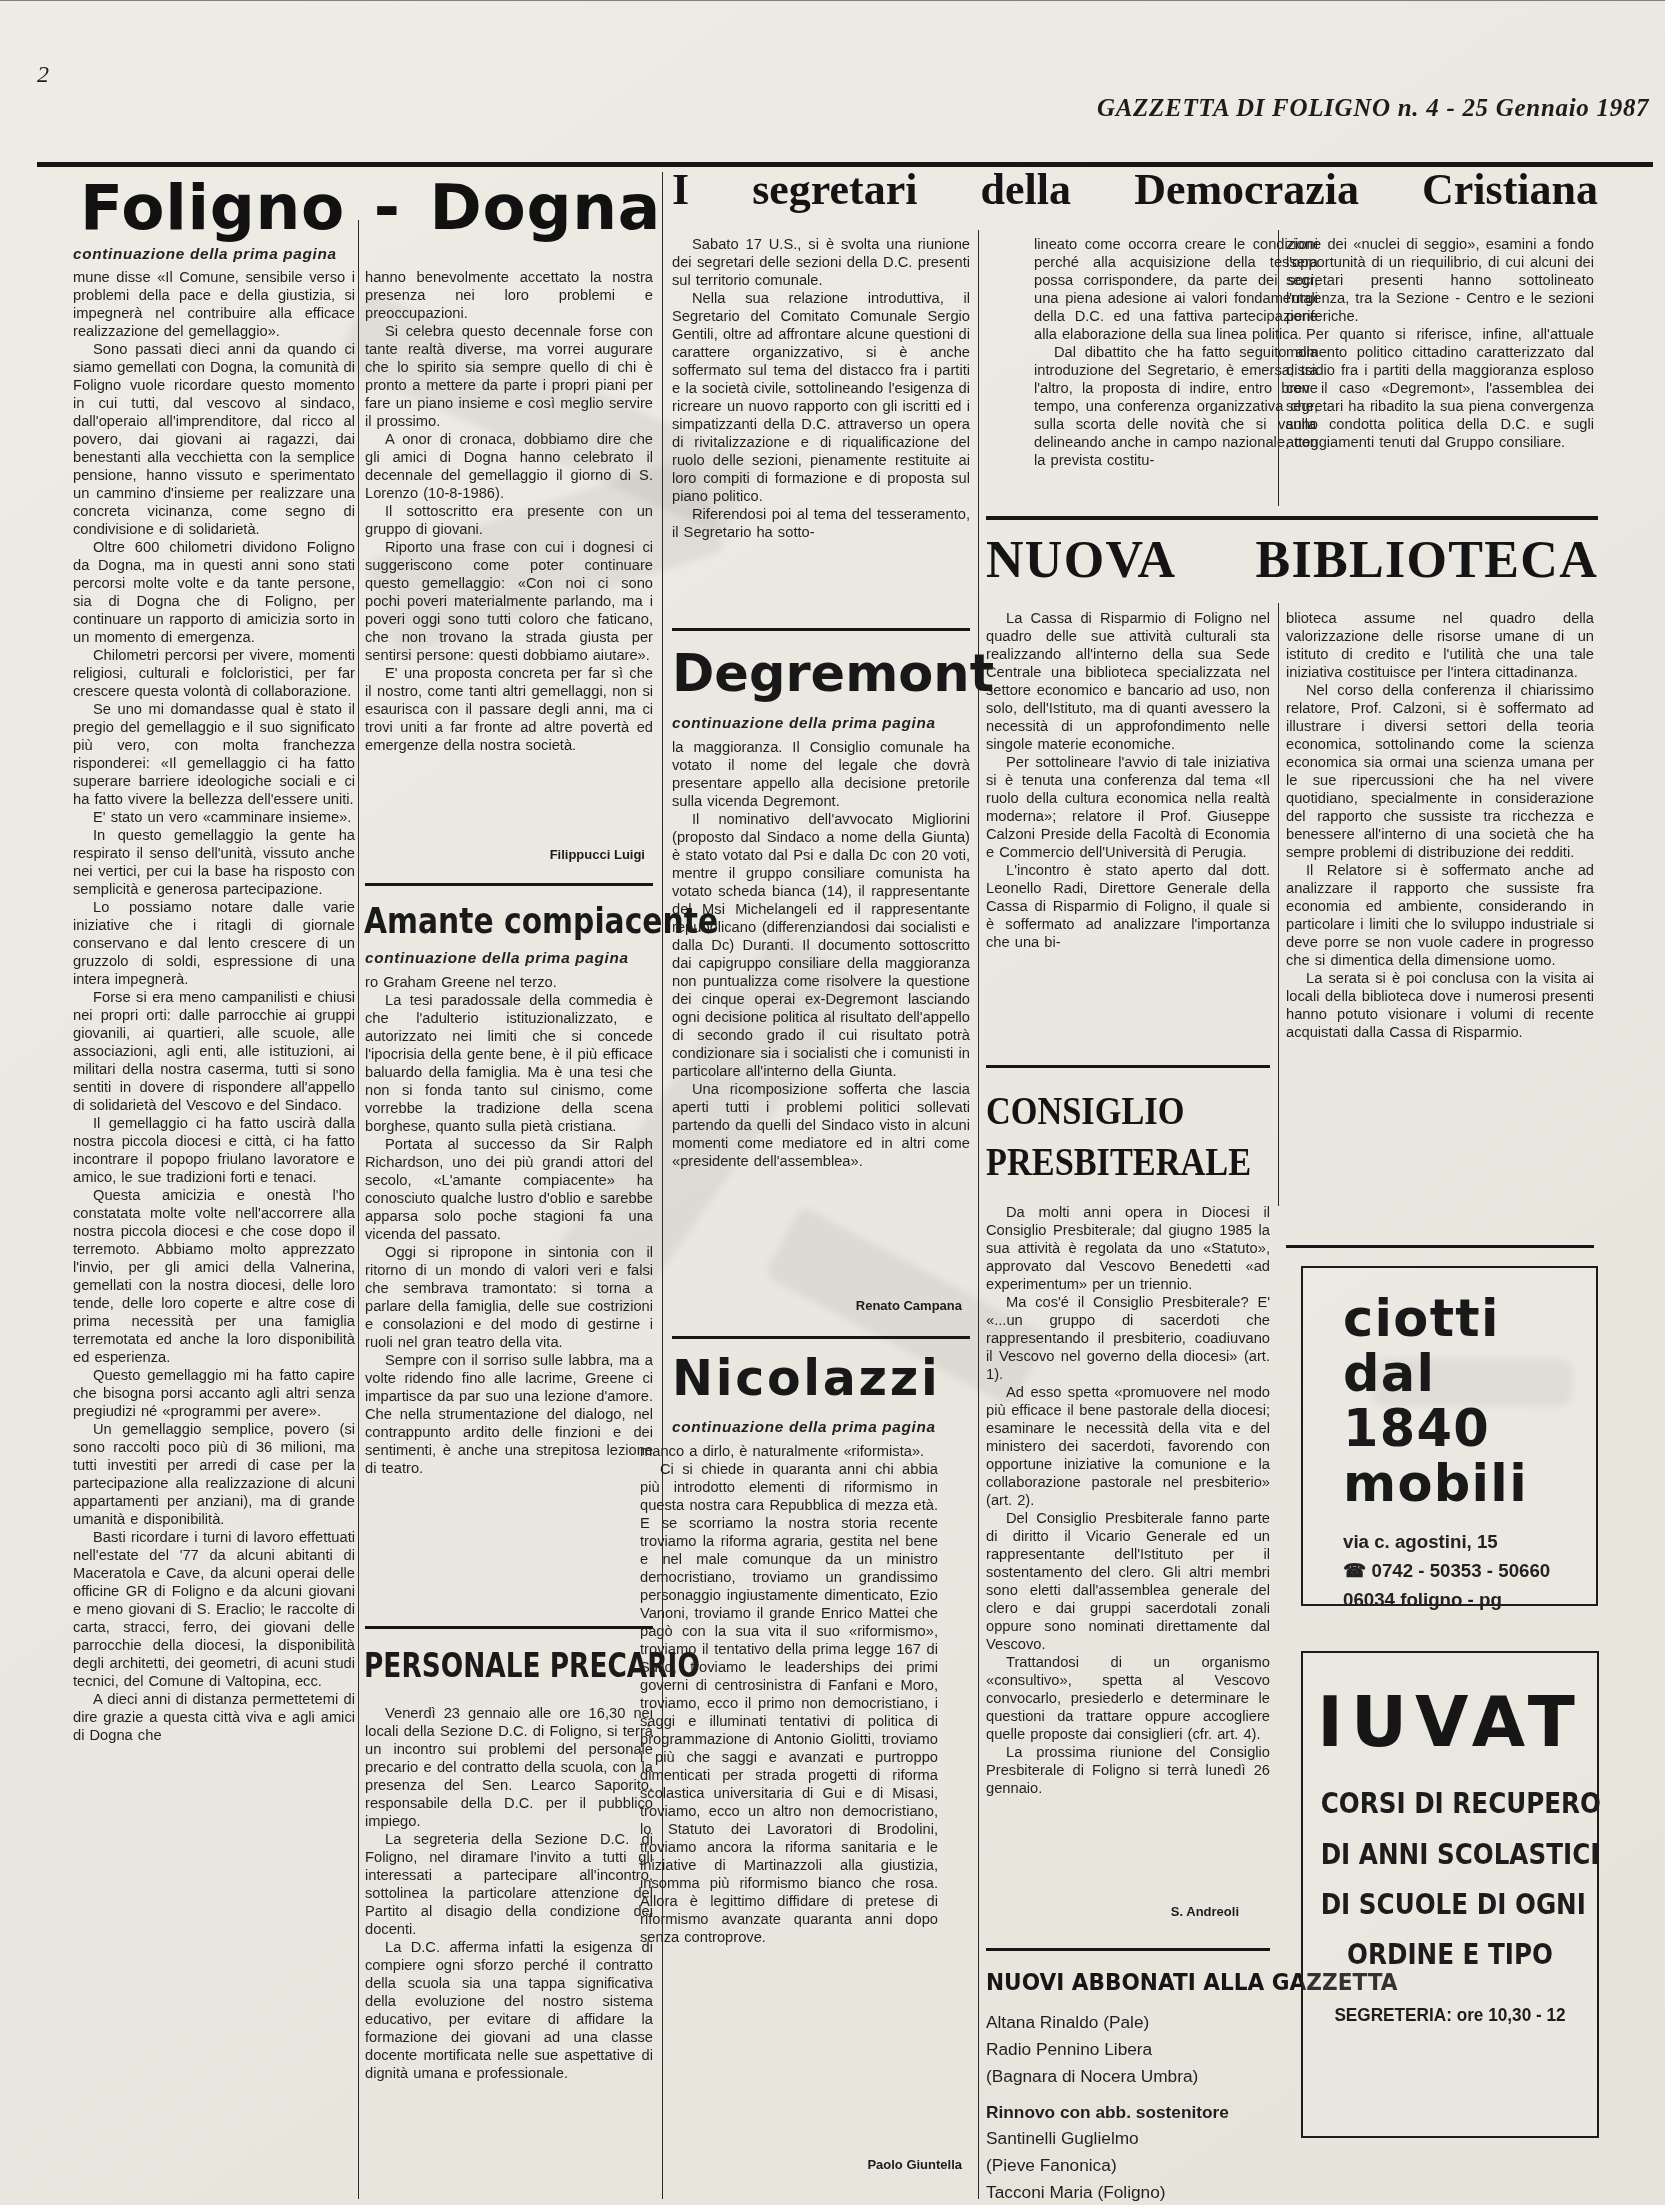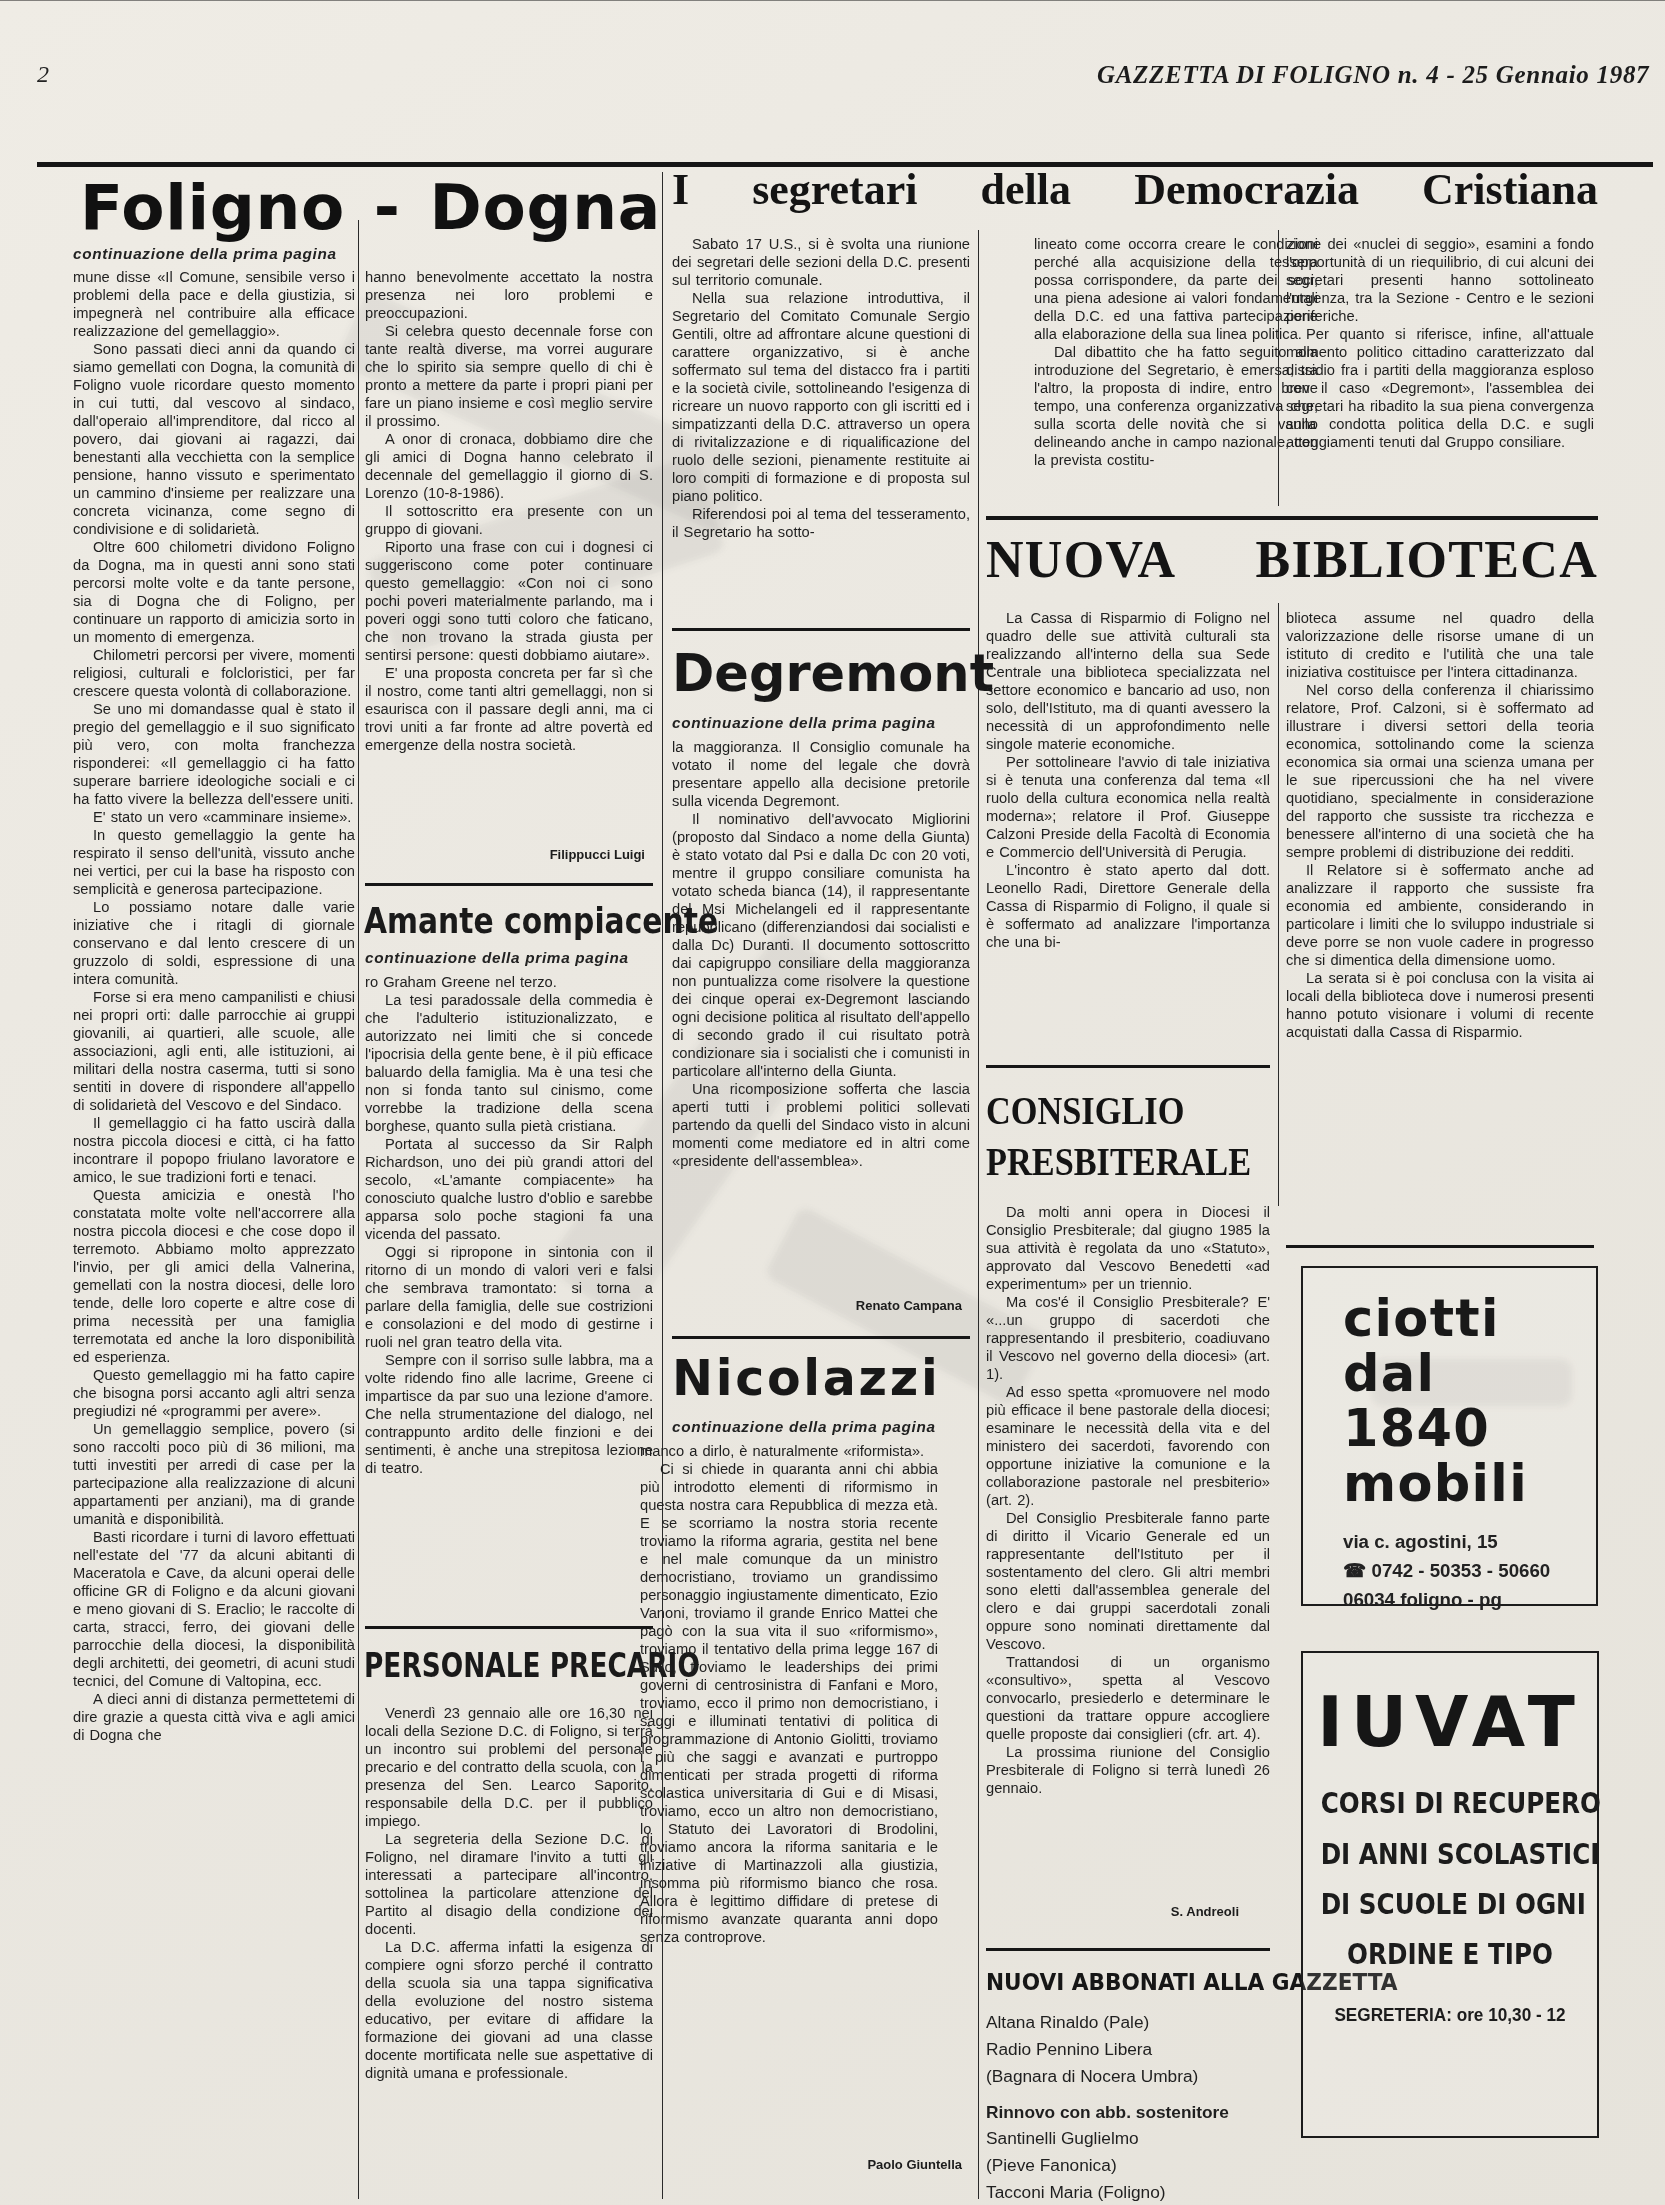--- a/index.html
+++ b/index.html
@@ -2,21 +2,21 @@
 <html lang="it" style="font-size:10.7px"><head>
 <meta charset="utf-8">
 <style>
   html,body{margin:0;padding:0;}
   body{width:1666px;height:2205px;position:relative;background:#e8e5de;font-family:"Liberation Sans",sans-serif;}
   .page{position:absolute;inset:0;background:linear-gradient(145deg,#efece5 0%,#ebe8e1 40%,#e6e3db 100%);overflow:hidden;}
   .abs{position:absolute;}
   .rule{position:absolute;background:#161616;}
   .vrule{position:absolute;background:#2a2a2a;width:1.3px;}
   .pagenum{font-family:"Liberation Serif",serif;font-style:italic;font-size:24px;color:#222;}
-  .masthead{font-family:"Liberation Serif",serif;font-style:italic;font-weight:bold;font-size:25px;color:#1c1c1c;letter-spacing:0.7px;}
+  .masthead{font-family:"Liberation Serif",serif;font-style:italic;font-weight:bold;font-size:25px;color:#1c1c1c;letter-spacing:0.7px;margin-top:33px;}
   .headline-fd{font-family:"DejaVu Sans",sans-serif;font-weight:800;font-size:63px;line-height:1;color:#111;text-align:justify;text-align-last:justify;letter-spacing:0.7px;}
   .headline-serif{font-family:"Liberation Serif",serif;font-weight:bold;color:#141414;text-align:justify;text-align-last:justify;}
   .headline-sans{font-family:"DejaVu Sans",sans-serif;font-weight:800;color:#181818;text-align:justify;text-align-last:justify;}
   .headline-cond{font-family:"DejaVu Sans",sans-serif;font-weight:800;color:#1a1a1a;white-space:nowrap;transform-origin:left center;}
   .kicker{font-size:15.3px;font-weight:bold;font-style:italic;color:#222;letter-spacing:0.7px;}
   .body{font-size:14.7px;line-height:18px;color:#1f1f1f;text-align:justify;overflow:hidden;word-spacing:1px;hyphens:auto;}
   .body p{margin:0;text-indent:20px;}
   .body p.cont{text-indent:0;}
   .absig{position:absolute;font-weight:bold;font-size:13px;color:#1c1c1c;text-align:right;}
   .adbox{position:absolute;border:2px solid #1c1c1c;background:rgba(255,255,255,0.12);}
@@ -58,21 +58,21 @@
     <h1 class="abs headline-fd" style="left:72px;top:168px;width:581px;margin:8px;">Foligno - Dogna</h1>
     <div class="abs kicker" style="left:73px;top:245px;">continuazione della prima pagina</div>
     <div class="abs body" style="left:73px;top:268px;width:282px;height:1675px;">
       <p class="cont">mune disse «Il Comune, sensibile verso i problemi della pace e della giustizia, si impegnerà nel contribuire alla efficace realizzazione del gemellaggio».</p>
       <p>Sono passati dieci anni da quando ci siamo gemellati con Dogna, la comunità di Foligno vuole ricordare questo momento in cui tutti, dal vescovo al sindaco, dall'operaio all'imprenditore, dal ricco al povero, dai giovani ai ragazzi, dai benestanti alla vecchietta con la semplice pensione, hanno vissuto e sperimentato un cammino d'insieme per realizzare una concreta vicinanza, come segno di condivisione e di solidarietà.</p>
       <p>Oltre 600 chilometri dividono Foligno da Dogna, ma in questi anni sono stati percorsi molte volte e da tante persone, sia di Dogna che di Foligno, per continuare un rapporto di amicizia sorto in un momento di emergenza.</p>
       <p>Chilometri percorsi per vivere, momenti religiosi, culturali e folcloristici, per far crescere questa volontà di collaborazione.</p>
       <p>Se uno mi domandasse qual è stato il pregio del gemellaggio e il suo significato più vero, con molta franchezza risponderei: «Il gemellaggio ci ha fatto superare barriere ideologiche sociali e ci ha fatto vivere la bellezza dell'essere uniti.</p>
       <p>E' stato un vero «camminare insieme».</p>
       <p>In questo gemellaggio la gente ha respirato il senso dell'unità, vissuto anche nei vertici, per cui la base ha risposto con semplicità e generosa partecipazione.</p>
-      <p>Lo possiamo notare dalle varie iniziative che i ritagli di giornale conservano e dal lento crescere di un gruzzolo di soldi, espressione di una intera comunità.</p>
+      <p>Lo possiamo notare dalle varie iniziative che i ritagli di giornale conservano e dal lento crescere di un gruzzolo di soldi, espressione di una intera impegnerà.</p>
       <p>Forse si era meno campanilisti e chiusi nei propri orti: dalle parrocchie ai gruppi giovanili, ai quartieri, alle scuole, alle associazioni, agli enti, alle istituzioni, ai militari della nostra caserma, tutti si sono sentiti in dovere di rispondere all'appello di solidarietà del Vescovo e del Sindaco.</p>
       <p>Il gemellaggio ci ha fatto uscirà dalla nostra piccola diocesi e città, ci ha fatto incontrare il popopo friulano lavoratore e amico, le sue tradizioni forti e tenaci.</p>
       <p>Questa amicizia e onestà l'ho constatata molte volte nell'accorrere alla nostra piccola diocesi e che cose dopo il terremoto. Abbiamo molto apprezzato l'invio, per gli amici della Valnerina, gemellati con la nostra diocesi, delle loro tende, delle loro coperte e altre cose di prima necessità per una famiglia terremotata ed anche la loro disponibilità ed esperienza.</p>
       <p>Questo gemellaggio mi ha fatto capire che bisogna porsi accanto agli altri senza pregiudizi né «programmi per avere».</p>
       <p>Un gemellaggio semplice, povero (si sono raccolti poco più di 36 milioni, ma tutti investiti per arredi di case per la partecipazione alla realizzazione di alcuni appartamenti per anziani), ma di grande umanità e disponibilità.</p>
       <p>Basti ricordare i turni di lavoro effettuati nell'estate del '77 da alcuni abitanti di Maceratola e Cave, da alcuni operai delle officine GR di Foligno e da alcuni giovani e meno giovani di S. Eraclio; le raccolte di carta, stracci, ferro, dei giovani delle parrocchie della diocesi, la disponibilità degli architetti, dei geometri, di acuni studi tecnici, del Comune di Valtopina, ecc.</p>
       <p>A dieci anni di distanza permettetemi di dire grazie a questa città viva e agli amici di Dogna che</p>
     </div>
     <div class="abs body" style="left:365px;top:268px;width:288px;height:574px;">
       <p class="cont">hanno benevolmente accettato la nostra presenza nei loro problemi e preoccupazioni.</p>

